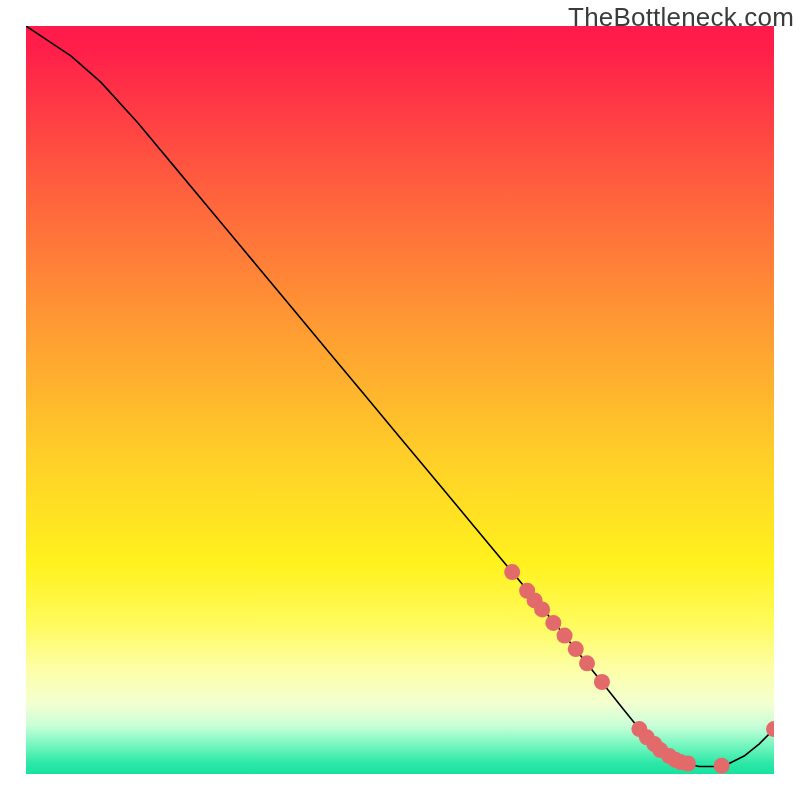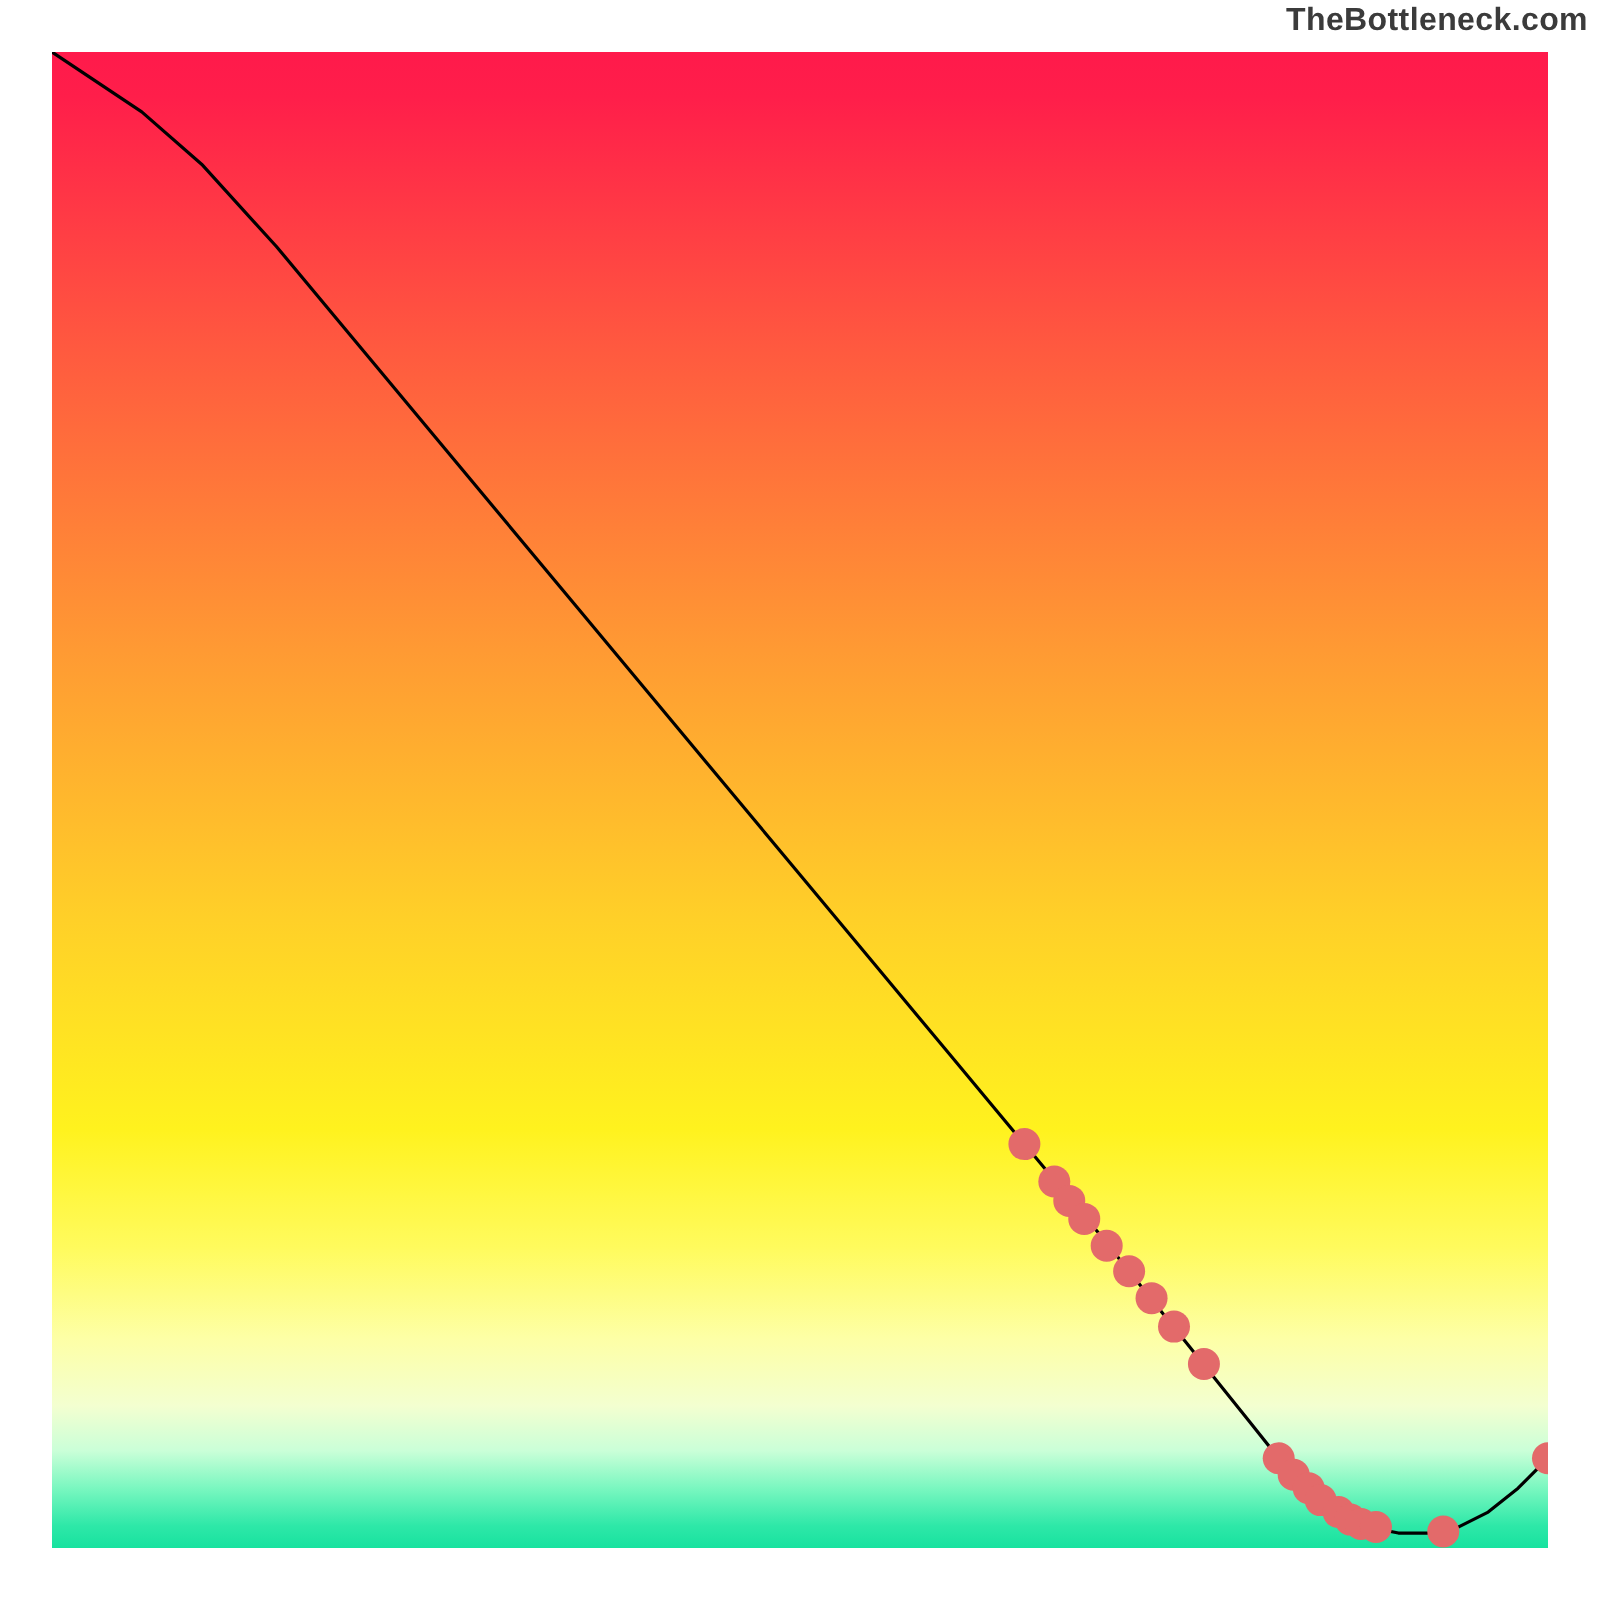--- a/index.html
+++ b/index.html
@@ -6,22 +6,22 @@
   html, body { width: 800px; height: 800px; overflow: hidden; }
   body {
     font-family: Arial, Helvetica, sans-serif;
     background: #ffffff;
     position: relative;
   }
   .watermark {
     position: absolute;
     top: 2px;
     right: 6px;
-    font-size: 16px;
-    font-weight: bold;
+    font-size: 26px;
+    font-weight: normal;
     color: #3b3b3b;
     z-index: 10;
     letter-spacing: 0.2px;
   }
   .plot-area {
     position: absolute;
     left: 26px;
     top: 26px;
     width: 748px;
     height: 748px;

